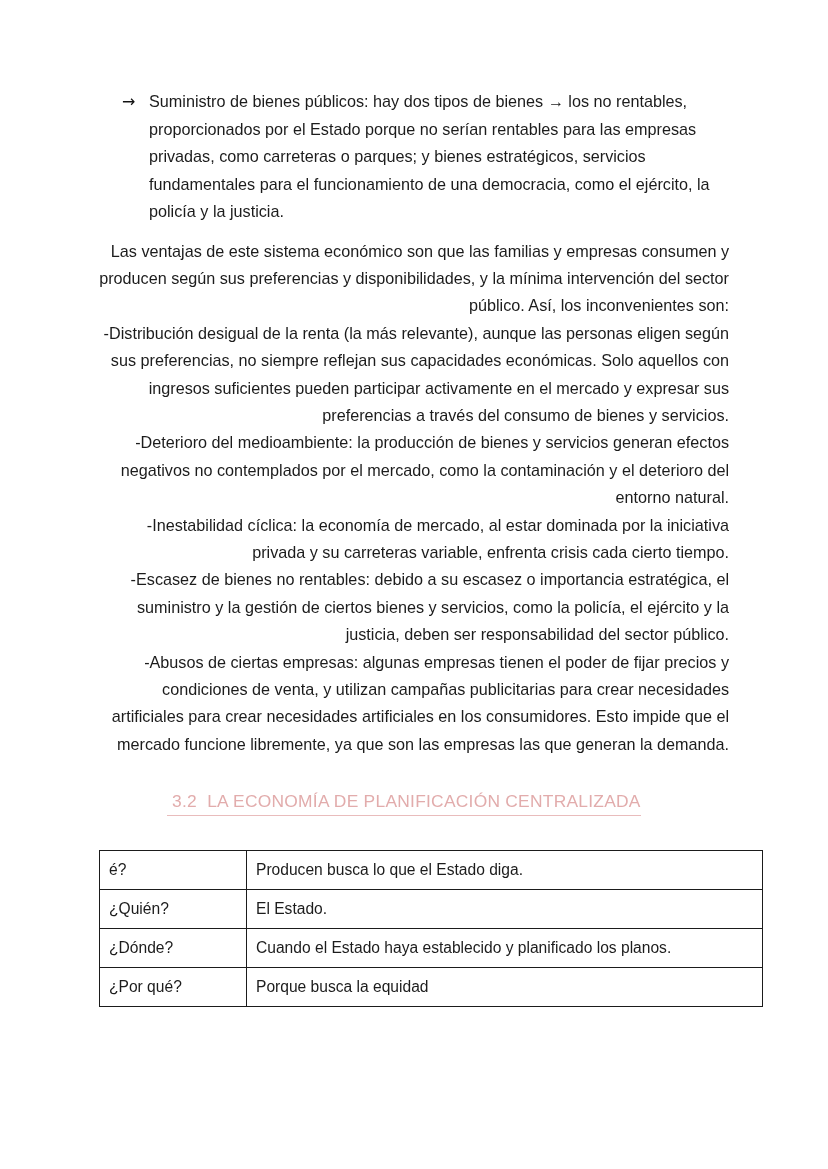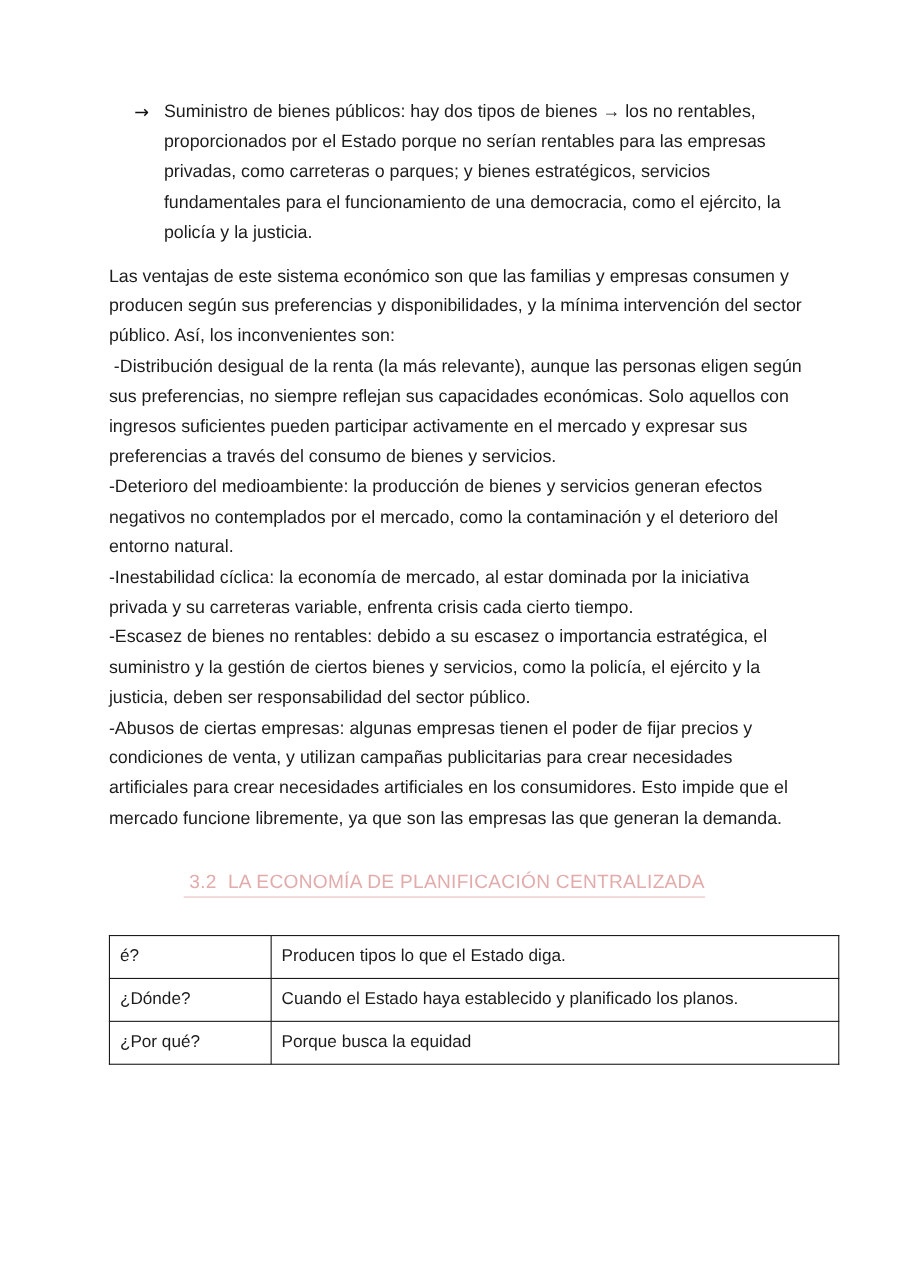--- a/index.html
+++ b/index.html
@@ -72,21 +72,21 @@
     border-radius: 50%;
     background: #c98f93;
   }
 
   
   .body-par {
     font-size: 16.2px;
     line-height: 27.4px;
     color: #1c1c1c;
     margin: 0;
-    text-align: left;
+    text-align: right;
     white-space: pre-wrap;
   }
 
   
   .section-title-wrap {
     margin-top: 30px;
     padding-left: 68px;
   }
   .section-title {
     display: inline-block;
@@ -142,21 +142,25 @@
     <p class="body-par">-Abusos de ciertas empresas: algunas empresas tienen el poder de fijar precios y condiciones de venta, y utilizan campañas publicitarias para crear necesidades artificiales para crear necesidades artificiales en los consumidores. Esto impide que el mercado funcione libremente, ya que son las empresas las que generan la demanda.</p>
 
     <div class="section-title-wrap">
       <span class="section-title"> 3.2  LA ECONOMÍA DE PLANIFICACIÓN CENTRALIZADA</span>
     </div>
 
     <table class="qa-table">
       <tbody>
         <tr>
           <td class="q-col">é?</td>
-          <td class="a-col">Producen tipos lo que el Estado diga.</td>
+          <td class="a-col">Producen busca lo que el Estado diga.</td>
+        </tr>
+        <tr>
+          <td class="q-col">¿Quién?</td>
+          <td class="a-col">El Estado.</td>
         </tr>
         <tr>
           <td class="q-col">¿Dónde?</td>
           <td class="a-col">Cuando el Estado haya establecido y planificado los planos.</td>
         </tr>
         <tr>
           <td class="q-col">¿Por qué?</td>
           <td class="a-col">Porque busca la equidad</td>
         </tr>
       </tbody>

